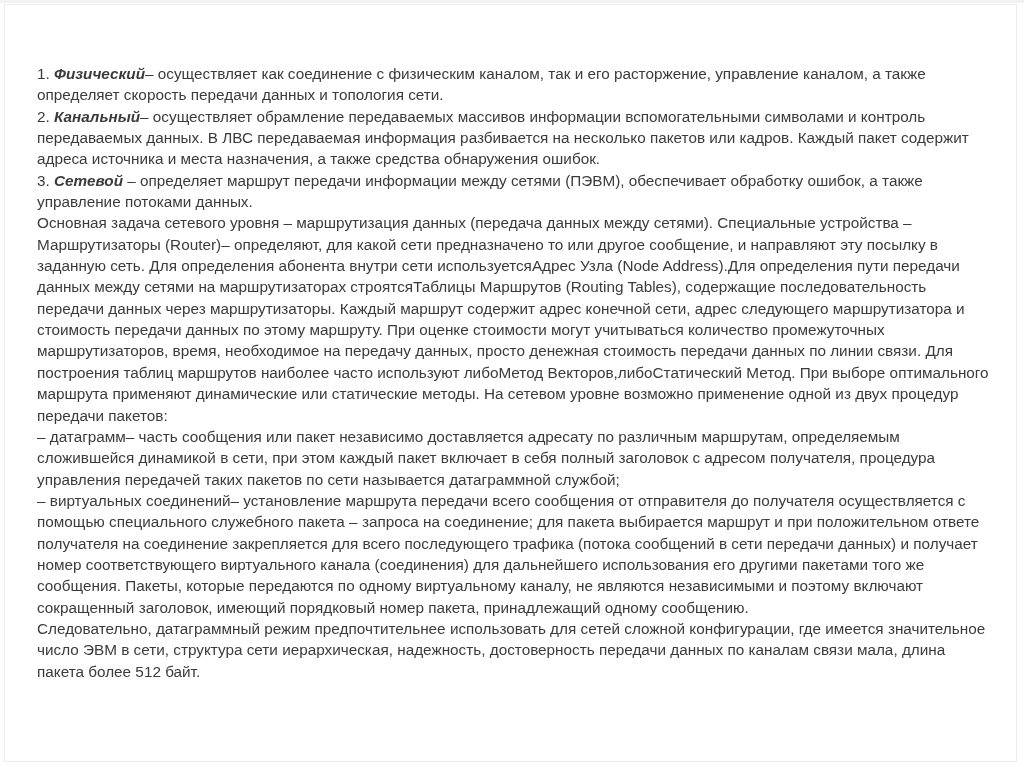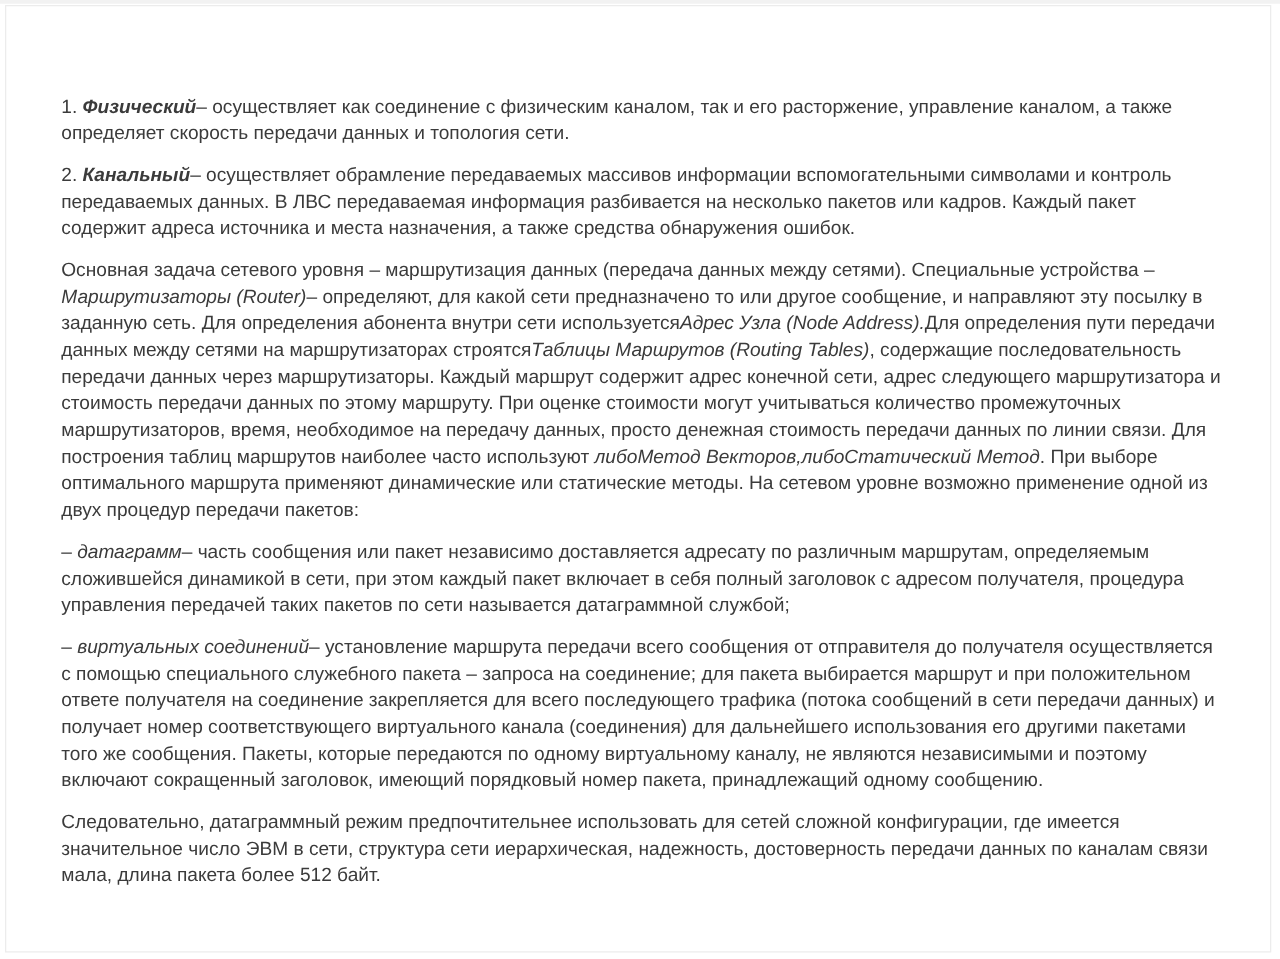--- a/index.html
+++ b/index.html
@@ -37,34 +37,35 @@
     left: 37px;
     top: 63px;
     width: 952px;
     color: #3b3b3b;
     font-size: 15.3px;
     line-height: 21.35px;
     text-align: left;
     letter-spacing: 0;
   }
   .para {
-    margin: 12px;
+    margin: 0;
     padding: 0;
   }
   .seg-normal { font-style: normal; font-weight: normal; }
-  .seg-italic { font-style: italic; font-weight: normal; }
+  .seg-italic { font-weight: normal; }
   .seg-bold-italic { font-style: italic; font-weight: bold; }
 </style>
 </head>
 <body>
 
 <div class="slide">
   <div class="top-edge"></div>
   <div class="slide-frame"></div>
   <div class="doc" id="doc" style="color: rgb(59, 59, 59);">
       <p class="para"><span class="seg-normal">1. </span><span class="seg-bold-italic">Физический</span><span class="seg-normal">– осуществляет как соединение с физическим каналом, так и его расторжение, управление каналом, а также определяет скорость передачи данных и топология сети.</span></p>
       <p class="para"><span class="seg-normal">2. </span><span class="seg-bold-italic">Канальный</span><span class="seg-normal">– осуществляет обрамление передаваемых массивов информации вспомогательными символами и контроль передаваемых данных. В ЛВС передаваемая информация разбивается на несколько пакетов или кадров. Каждый пакет содержит адреса источника и места назначения, а также средства обнаружения ошибок.</span></p>
+      <p class="para"><span class="seg-normal">3. </span><span class="seg-bold-italic">Сетевой</span><span class="seg-normal"> – определяет маршрут передачи информации между сетями (ПЭВМ), обеспечивает обработку ошибок, а также управление потоками данных.</span></p>
       <p class="para"><span class="seg-normal">Основная задача сетевого уровня – маршрутизация данных (передача данных между сетями). Специальные устройства – </span><span class="seg-italic">Маршрутизаторы (Router)</span><span class="seg-normal">– определяют, для какой сети предназначено то или другое сообщение, и направляют эту посылку в заданную сеть. Для определения абонента внутри сети используется</span><span class="seg-italic">Адрес Узла (Node Address).</span><span class="seg-normal">Для определения пути передачи данных между сетями на маршрутизаторах строятся</span><span class="seg-italic">Таблицы Маршрутов (Routing Tables)</span><span class="seg-normal">, содержащие последовательность передачи данных через маршрутизаторы. Каждый маршрут содержит адрес конечной сети, адрес следующего маршрутизатора и стоимость передачи данных по этому маршруту. При оценке стоимости могут учитываться количество промежуточных маршрутизаторов, время, необходимое на передачу данных, просто денежная стоимость передачи данных по линии связи. Для построения таблиц маршрутов наиболее часто используют </span><span class="seg-italic">либоМетод Векторов,либоСтатический Метод</span><span class="seg-normal">. При выборе оптимального маршрута применяют динамические или статические методы. На сетевом уровне возможно применение одной из двух процедур передачи пакетов:</span></p>
       <p class="para"><span class="seg-normal">– </span><span class="seg-italic">датаграмм</span><span class="seg-normal">– часть сообщения или пакет независимо доставляется адресату по различным маршрутам, определяемым сложившейся динамикой в сети, при этом каждый пакет включает в себя полный заголовок с адресом получателя, процедура управления передачей таких пакетов по сети называется датаграммной службой;</span></p>
       <p class="para"><span class="seg-normal">– </span><span class="seg-italic">виртуальных соединений</span><span class="seg-normal">– установление маршрута передачи всего сообщения от отправителя до получателя осуществляется с помощью специального служебного пакета – запроса на соединение; для пакета выбирается маршрут и при положительном ответе получателя на соединение закрепляется для всего последующего трафика (потока сообщений в сети передачи данных) и получает номер соответствующего виртуального канала (соединения) для дальнейшего использования его другими пакетами того же сообщения. Пакеты, которые передаются по одному виртуальному каналу, не являются независимыми и поэтому включают сокращенный заголовок, имеющий порядковый номер пакета, принадлежащий одному сообщению.</span></p>
       <p class="para"><span class="seg-normal">Следовательно, датаграммный режим предпочтительнее использовать для сетей сложной конфигурации, где имеется значительное число ЭВМ в сети, структура сети иерархическая, надежность, достоверность передачи данных по каналам связи мала, длина пакета более 512 байт.</span></p>
     </div>
 </div>
 
 </body></html>

